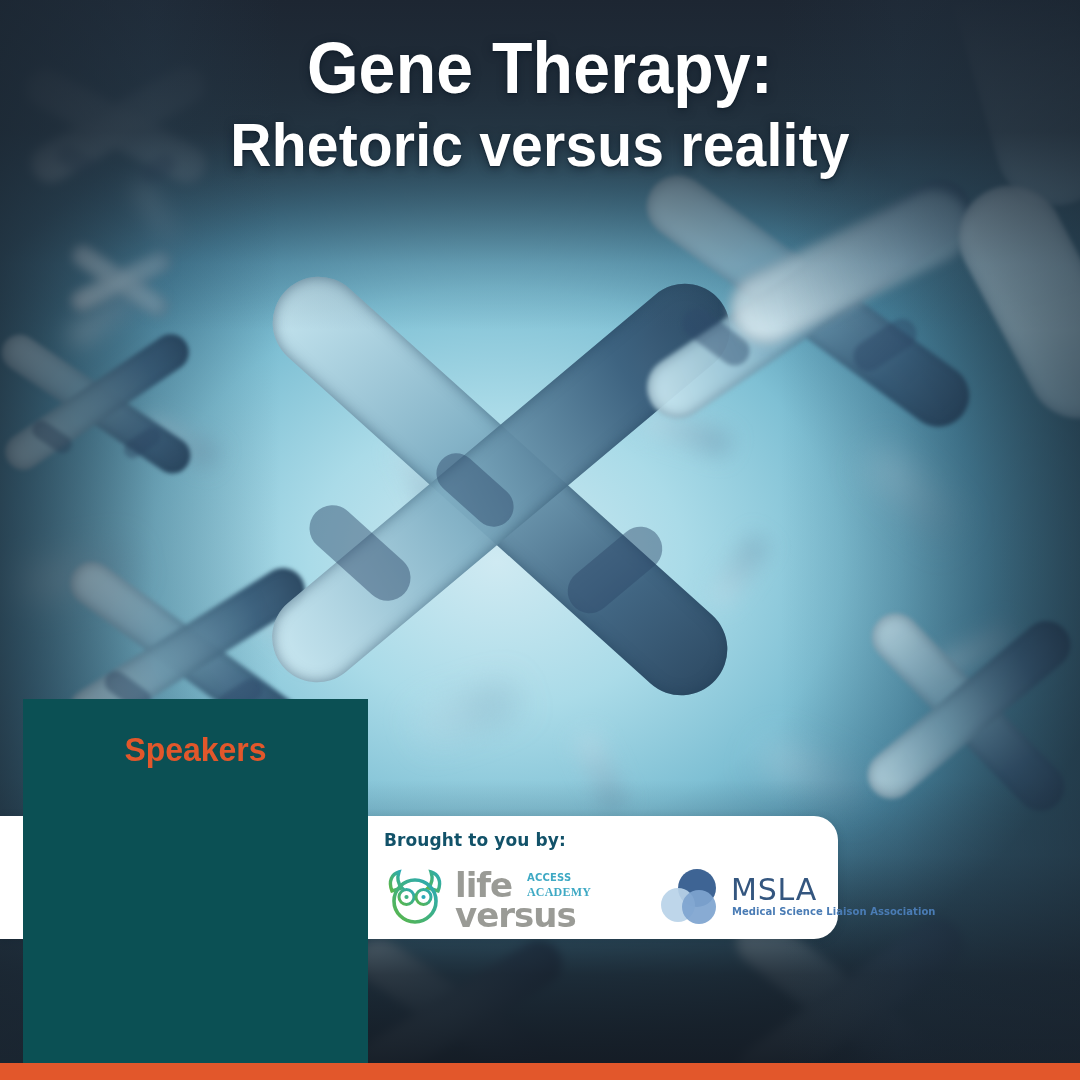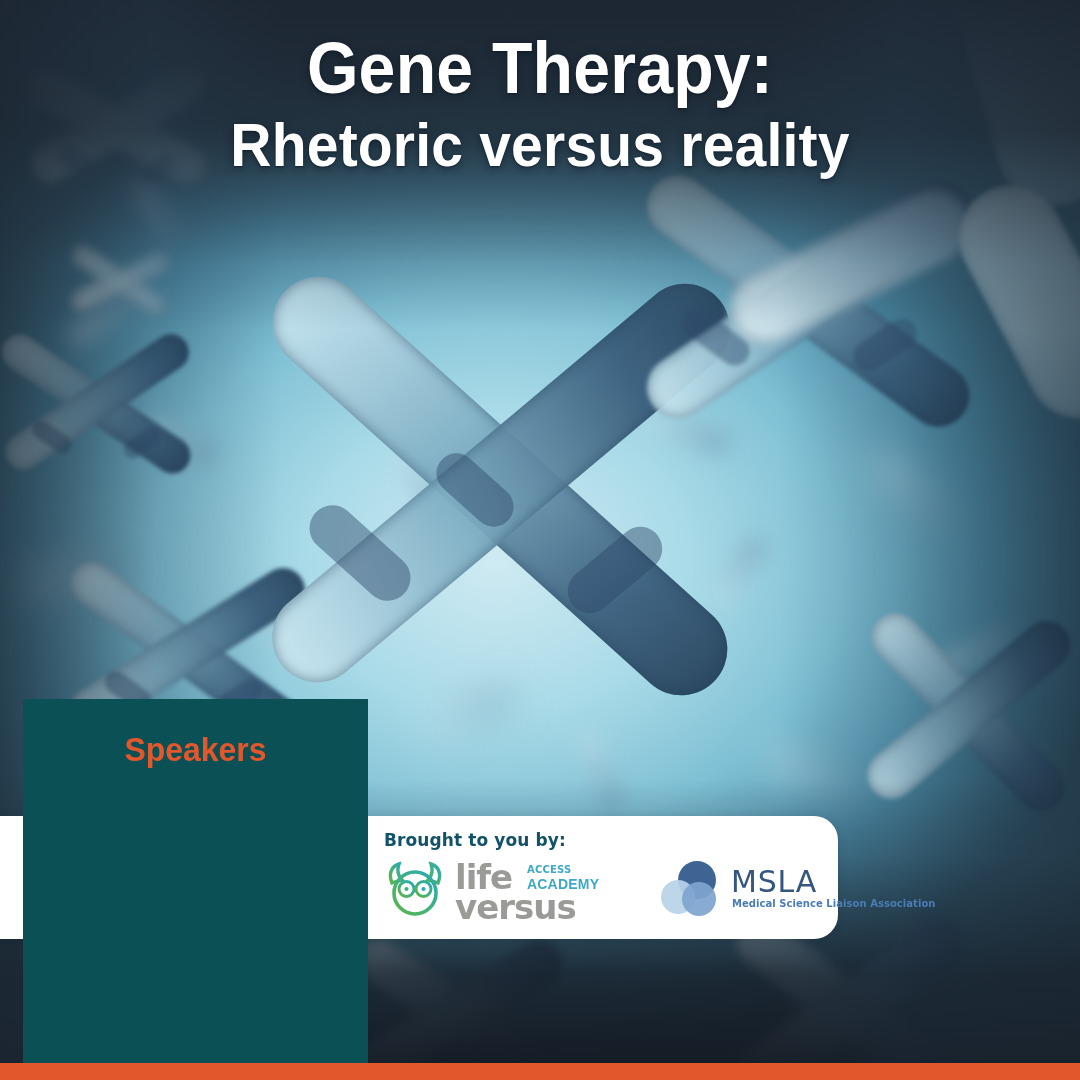--- a/index.html
+++ b/index.html
@@ -140,21 +140,21 @@
     top: 14px;
     font-family: "DejaVu Sans", sans-serif;
     font-weight: bold;
     font-size: 17px;
     letter-spacing: 0.1px;
     color: #125269;
   }
   .logo-row {
     position: absolute;
     left: 0;
-    top: 44px;
+    top: 52px;
     display: flex;
     align-items: center;
     gap: 36px;
   }
 
   
   .lsaa-logo {
     display: flex;
     align-items: center;
     gap: 9px;
@@ -180,23 +180,23 @@
     font-family: "DejaVu Sans", sans-serif;
     font-weight: bold;
     font-size: 10px;
     line-height: 15px;
     color: #3ea9c4;
     letter-spacing: 0.2px;
   }
   .lsaa-academy {
     position: absolute;
     left: 72px; top: 15px;
-    font-family: Liberation Sans, sans-serif;
-    font-weight: bold;
-    font-size: 14px;
+    font-family: Liberation Serif, serif;
+    font-weight: bold;
+    font-size: 12px;
     line-height: 15px;
     color: #3ea9c4;
     letter-spacing: 0.2px;
   }
   .lsaa-science {
     position: absolute;
     left: 0; top: 28px;
     font-family: "DejaVu Sans", sans-serif;
     font-weight: bold;
     font-size: 34px;

